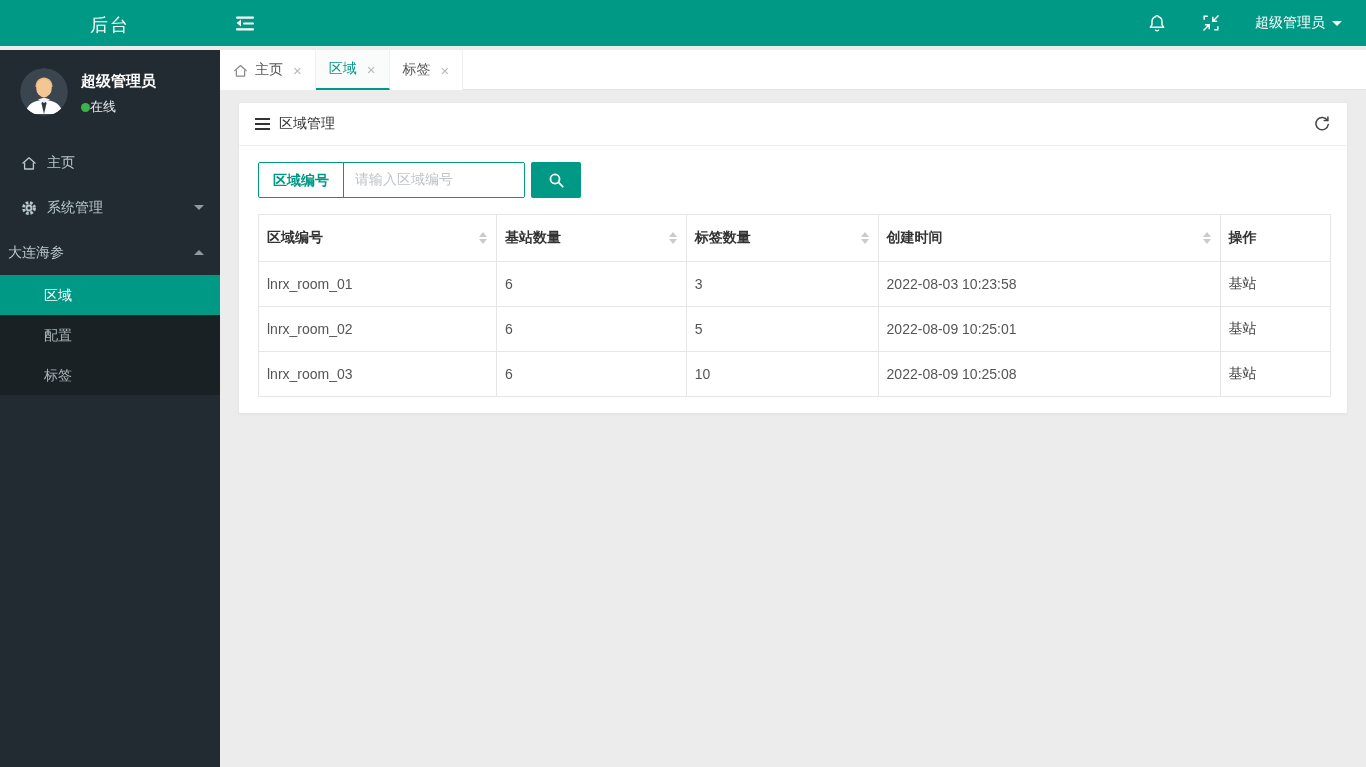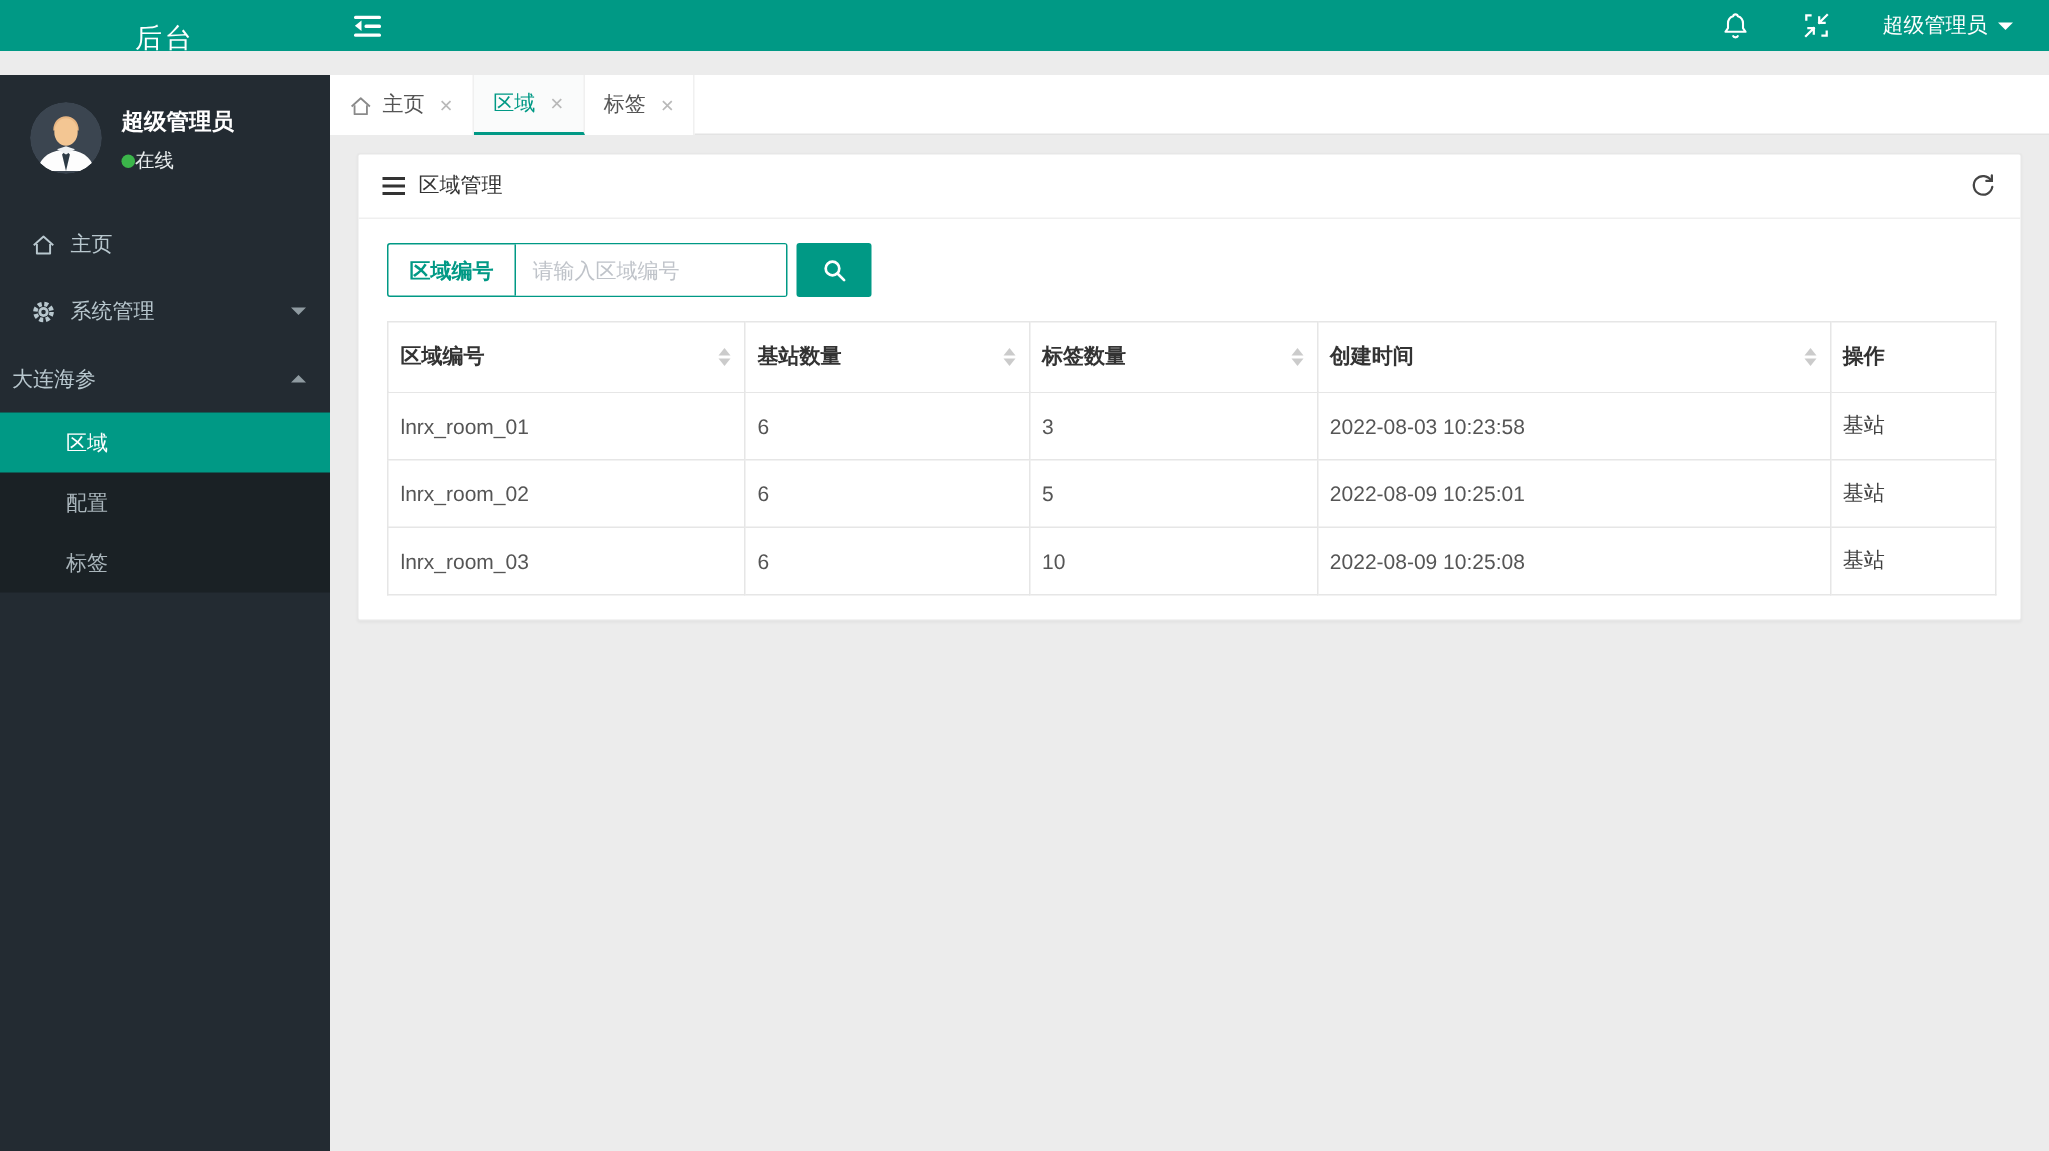--- a/index.html
+++ b/index.html
@@ -1,20 +1,20 @@
 <!DOCTYPE html>
 <html><head>
 <meta charset="utf-8">
 <style>
   * { margin:0; padding:0; box-sizing:border-box; }
   html,body { width:1366px; height:767px; overflow:hidden;
     font-family:"Liberation Sans","DejaVu Sans",sans-serif; background:#ececec; }
 
   
-  .navbar { position:fixed; top:0; left:0; width:1366px; height:34px;
+  .navbar { position:fixed; top:0; left:0; width:1366px; height:46px;
     background:#009985; display:flex; z-index:30; }
   .logo { width:220px; height:50px; line-height:50px; text-align:center;
     color:#fff; font-size:18px; letter-spacing:2px; flex:0 0 220px; cursor:pointer; }
   .nav-main { flex:1; display:flex; align-items:center; }
   .nav-toggle { padding:0 16px; height:50px; display:flex; align-items:center; cursor:pointer; }
   .nav-right { margin-left:auto; display:flex; align-items:center; height:50px; }
   .nav-item { padding:0 17px; height:50px; display:flex; align-items:center;
     color:#fff; cursor:pointer; }
   .user-menu { font-size:14px; gap:7px; padding-right:24px; }
   .caret { width:0; height:0; display:inline-block; }
@@ -66,21 +66,21 @@
   .ph-title { margin-left:9px; font-size:14px; color:#333; }
   .refresh-btn { margin-left:auto; display:flex; cursor:pointer; }
 
   .panel-body { padding:16px 16px 16px 19px; }
   .search-row { display:flex; align-items:center; }
   .search-group { display:inline-flex; height:36px; border:1px solid #009985;
     border-radius:2px; background:#fff; }
   .sg-label { line-height:34px; padding:0 14px; color:#009985; font-weight:bold;
     font-size:14px; border-right:1px solid #009985; cursor:pointer; }
   .sg-input { width:180px; border:none; outline:none; padding:0 11px; font-size:14px;
-    color:#3b82f6; font-family:Liberation Sans, sans-serif; }
+    color:#3b82f6; font-family:Liberation Mono, monospace; }
   .sg-input::placeholder { color:#bfc3c9; }
   .search-btn { width:50px; height:36px; margin-left:6px; background:#009985;
     border:none; border-radius:2px; display:flex; align-items:center;
     justify-content:center; cursor:pointer; }
 
   table { width:100%; border-collapse:collapse; table-layout:fixed; margin-top:16px; }
   th, td { border:1px solid #e6e6e6; font-size:14px; text-align:left; }
   th { padding:14px 22px 14px 8px; color:#333; font-weight:bold; position:relative;
     background:#fff; cursor:pointer; }
   td { padding:13px 8px; color:#555; background:#fff; }

